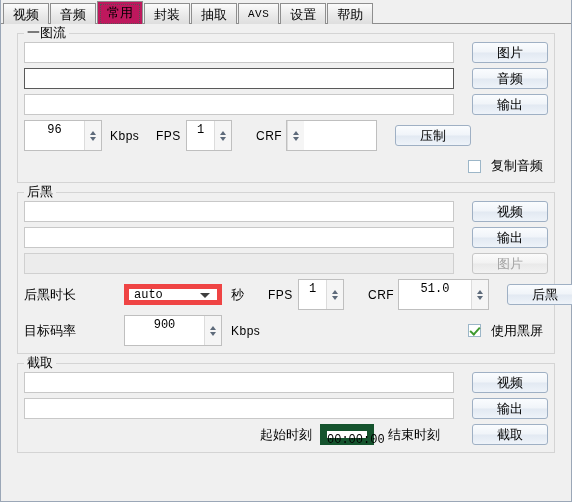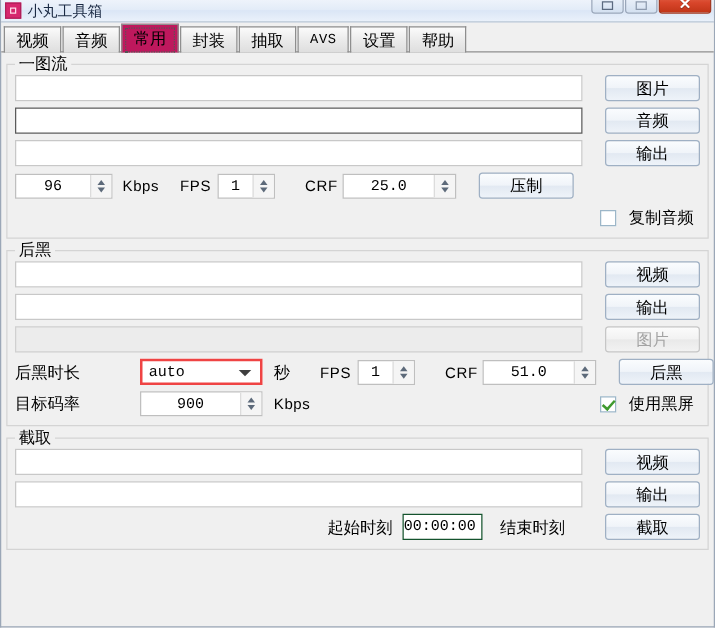--- a/index.html
+++ b/index.html
@@ -144,21 +144,21 @@
   .tab.active .focusrect {
     position: absolute;
     left: 2px; right: 2px; top: 2px; bottom: 0px;
     border: 1px dotted #555;
     pointer-events: none;
   }
 
   
   .content {
     position: relative;
-    padding: 0 4px;
+    padding: 0 16px;
   }
   .group {
     position: relative;
     border: 1px solid #d4d4d4;
     margin-top: 9px;
     box-sizing: border-box;
   }
   .group > .legend {
     position: absolute;
     top: -8px;
@@ -222,21 +222,21 @@
     font-family: Liberation Sans, sans-serif;
     font-size: 12px;
     color: #000;
     white-space: nowrap;
     letter-spacing: 0.5px;
   }
 
   
   .spin {
     display: flex;
-    height: 20px;
+    height: 31px;
     border: 1px solid #bfbfbf;
     background: #fff;
     box-sizing: border-box;
     flex: 0 0 auto;
   }
   .spin .val {
     flex: 1 1 auto;
     text-align: center;
     font-family: "Liberation Mono", monospace;
     font-size: 12px;
@@ -268,21 +268,21 @@
     border-bottom: 4px solid #5d6a7a;
   }
   .spin .arrows .down::after {
     top: 1px;
     border-top: 4px solid #5d6a7a;
   }
 
   
   .combo {
     height: 21px;
-    border: 2px solid #ef4444;
+    border: 5px solid #ef4444;
     background: #fff;
     box-sizing: border-box;
     display: flex;
     align-items: center;
     padding-left: 5px;
     position: relative;
     flex: 0 0 auto;
   }
   .combo .ctext {
     font-family: "Liberation Mono", monospace;
@@ -295,25 +295,25 @@
     top: 50%;
     margin-top: -2px;
     border-left: 5px solid transparent;
     border-right: 5px solid transparent;
     border-top: 5px solid #3f3f3f;
   }
 
   
   .timebox {
     height: 21px;
-    width: 64px;
-    border: 1px solid #14532d;
+    width: 54px;
+    border: 7px solid #14532d;
     background: #fff;
     box-sizing: border-box;
-    text-align: left;
+    text-align: right;
     font-family: "Liberation Mono", monospace;
     font-size: 12px;
     line-height: 19px;
     color: #000;
     flex: 0 0 auto;
   }
 
   
   .check-row {
     display: flex;
@@ -345,35 +345,20 @@
     white-space: nowrap;
     text-align: center;
   }
   .sp { flex: 0 0 auto; }
 </style>
 </head>
 <body>
 
 <div class="window">
 
-  <div class="titlebar">
-    <div class="app-icon"></div>
-    <div class="title-text">小丸工具箱</div>
-    <div class="caption-buttons">
-      <div class="cap-btn minimize">
-        <div class="glyph"></div>
-      </div>
-      <div class="cap-btn maximize">
-        <div class="glyph"></div>
-      </div>
-      <div class="cap-btn close">
-        <div class="x">✕</div>
-      </div>
-    </div>
-  </div>
 
   <div class="tabstrip">
     <div class="tab"><span>视频</span></div>
     <div class="tab"><span>音频</span></div>
     <div class="tab active"><span>常用</span><span class="focusrect"></span></div>
     <div class="tab"><span>封装</span></div>
     <div class="tab"><span>抽取</span></div>
     <div class="tab latin"><span>AVS</span></div>
     <div class="tab"><span>设置</span></div>
     <div class="tab"><span>帮助</span></div>
@@ -412,21 +397,20 @@
           <div class="label-latin sp" style="width:30px">FPS</div>
           <div class="spin" style="width:46px">
             <div class="val">1</div>
             <div class="arrows">
               <div class="a up"></div>
               <div class="a down"></div>
             </div>
           </div>
           <div class="label-latin sp" style="margin-left:24px;width:30px">CRF</div>
           <div class="spin" style="width:91px">
-            <div class="val">25.0</div>
             <div class="arrows">
               <div class="a up"></div>
               <div class="a down"></div>
             </div>
           </div>
           <div class="btn">压制</div>
         </div>
 
         <div class="check-row">
           <div class="cbox"></div>

